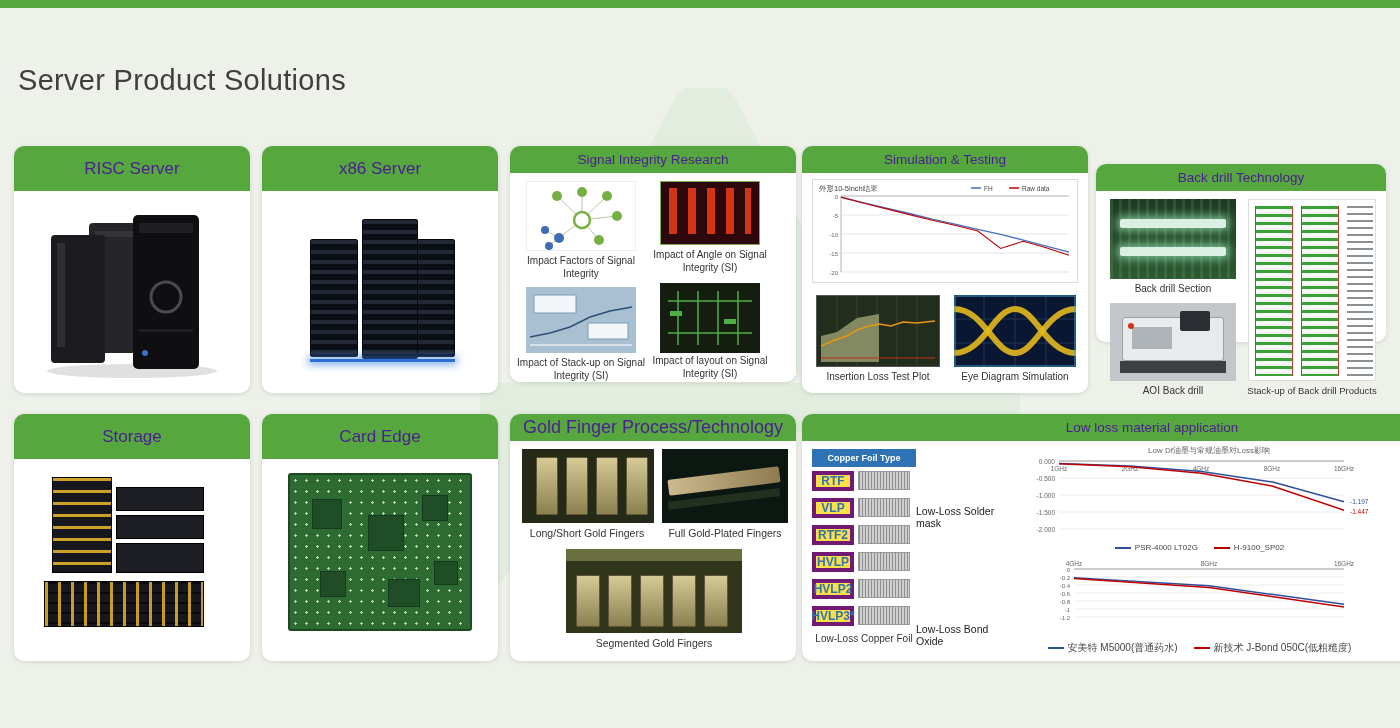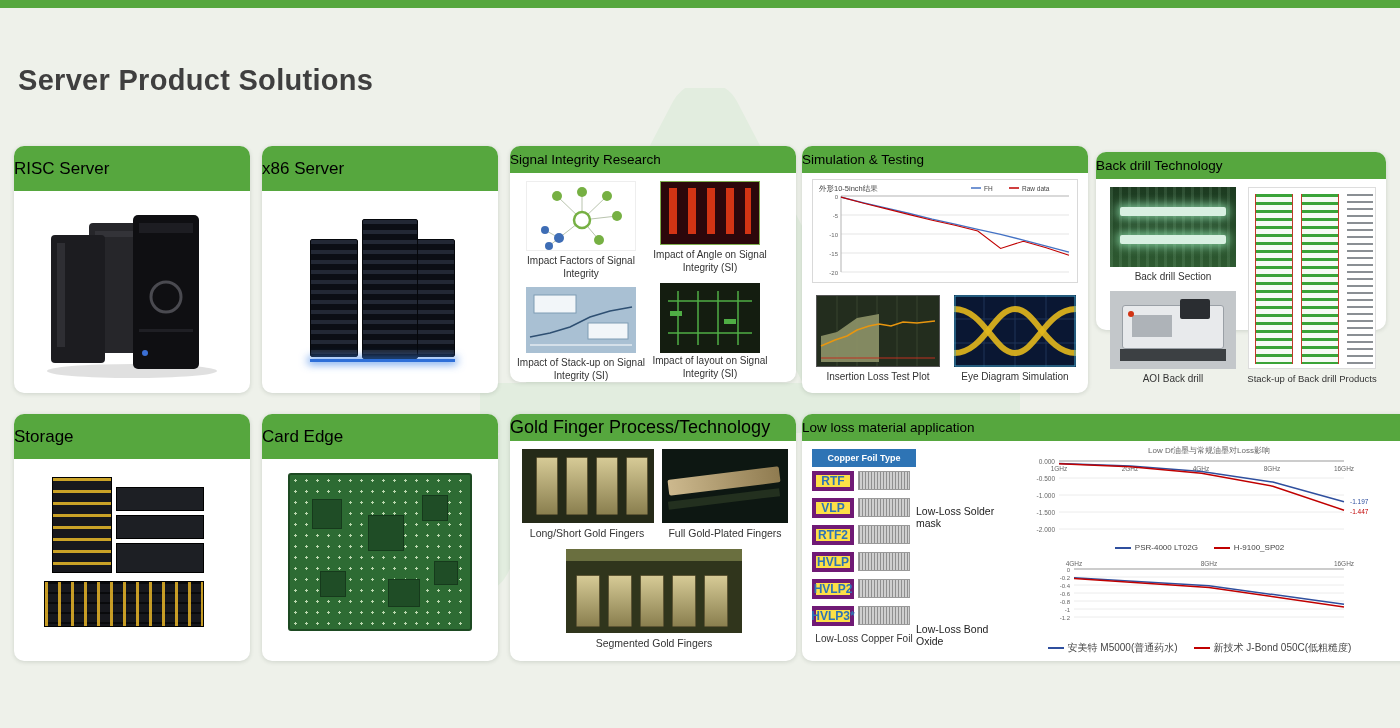--- a/index.html
+++ b/index.html
@@ -3,24 +3,24 @@
 <meta charset="utf-8">
 <style>
   * { box-sizing: border-box; }
   html,body { margin:0; padding:0; }
   body {
     width:1400px; height:728px; position:relative; overflow:hidden;
     background:#eef1ea;
     font-family:"Liberation Sans","DejaVu Sans",sans-serif;
   }
   .topbar { position:absolute; left:0; top:0; width:100%; height:8px; background:#56a73e; z-index:5; }
-  .page-title { position:absolute; left:18px; top:64px; margin:0; font-size:29px; font-weight:700; color:#3f3f3f; letter-spacing:.3px; z-index:4; }
+  .page-title { position:absolute; left:18px; top:64px; margin:0; font-size:29px; font-weight:400; color:#3f3f3f; letter-spacing:.3px; z-index:4; }
   .watermark { position:absolute; left:420px; top:88px; z-index:1; }
   .card { position:absolute; background:#fff; border-radius:10px; box-shadow:0 1px 4px rgba(60,80,60,.18); z-index:2; }
-  .card-header { background:#56a73e; color:#000000; text-align:left; border-radius:10px 10px 0 0; font-weight:400; overflow:hidden; white-space:nowrap; }
+  .card-header { background:#56a73e; color:#4c1d95; text-align:center; border-radius:10px 10px 0 0; font-weight:400; overflow:hidden; white-space:nowrap; }
   .h-lg { height:45px; line-height:45px; font-size:17px; }
   .h-sm { height:27px; line-height:27px; font-size:13.5px; }
   .h-gold { height:27px; line-height:27px; font-size:18px; }
   .card-body { position:absolute; left:0; right:0; bottom:0; }
   .b-lg { top:45px; } .b-sm { top:27px; }
   .abs { position:absolute; }
   .cap { position:absolute; text-align:center; font-size:10px; color:#333; line-height:1.25; }
   svg text { font-family:"Liberation Sans","DejaVu Sans",sans-serif; }
   
   .rack { position:absolute; background:repeating-linear-gradient(180deg,#222835 0 4px,#0b0e15 4px 10px); border:1px solid #05070b; border-radius:2px; }
@@ -210,21 +210,21 @@
           </g>
         <path d="M0,14 C30,14 40,58 61,58 C82,58 92,14 122,14" fill="none" stroke="#e3b81c" stroke-width="6" opacity="0.9"></path>
         <path d="M0,58 C30,58 40,14 61,14 C82,14 92,58 122,58" fill="none" stroke="#e3b81c" stroke-width="6" opacity="0.9"></path>
         <rect x="1" y="1" width="120" height="70" fill="none" stroke="#3fa0c8"></rect>
       </svg>
     </div>
     <div class="cap" style="left:148px;top:198px;width:130px">Eye Diagram Simulation</div>
   </div>
 </section>
 
-<section class="card" style="left:1096px;top:152px;width:290px;height:178px">
+<section class="card" style="left:1096px;top:164px;width:290px;height:178px">
   <header class="card-header h-sm">Back drill Technology</header>
   <div class="card-body b-sm">
     <div class="ph bd-section" style="left:14px;top:8px;width:126px;height:80px">
       <div class="bd-stripes"></div>
       <div class="bd-bar" style="top:20px"></div>
       <div class="bd-bar" style="top:48px"></div>
     </div>
     <div class="cap" style="left:6px;top:92px;width:142px">Back drill Section</div>
     <div class="ph" style="left:14px;top:112px;width:126px;height:78px;background:#c3c7ca">
       <div class="abs" style="left:12px;top:14px;width:102px;height:44px;background:#e8eaec;border:1px solid #9aa0a6;border-radius:3px"></div>

